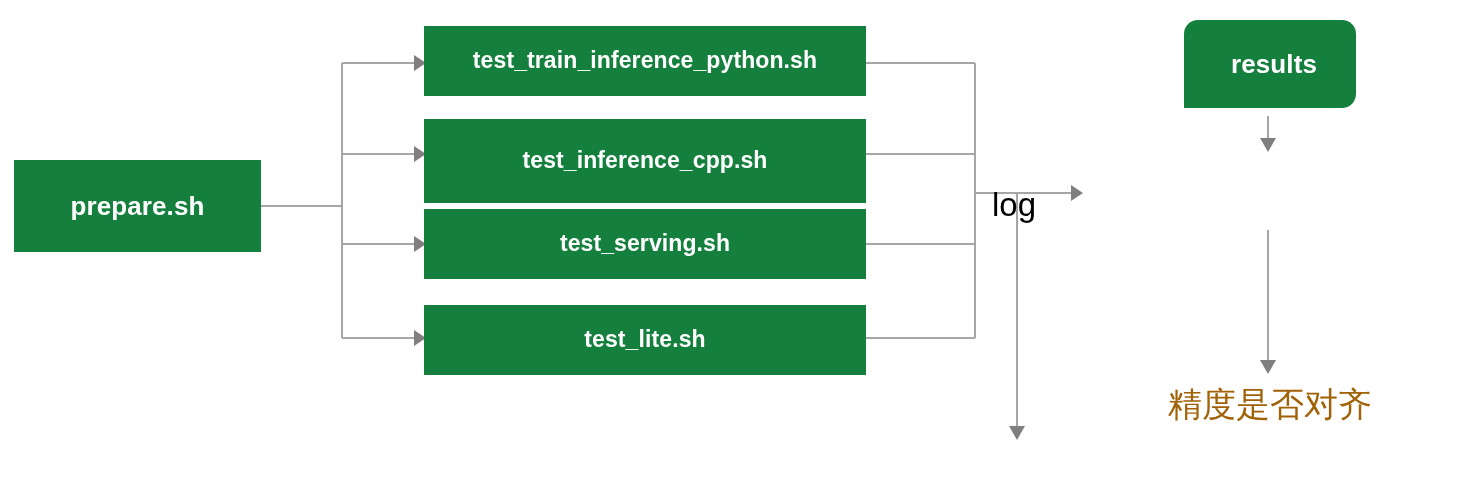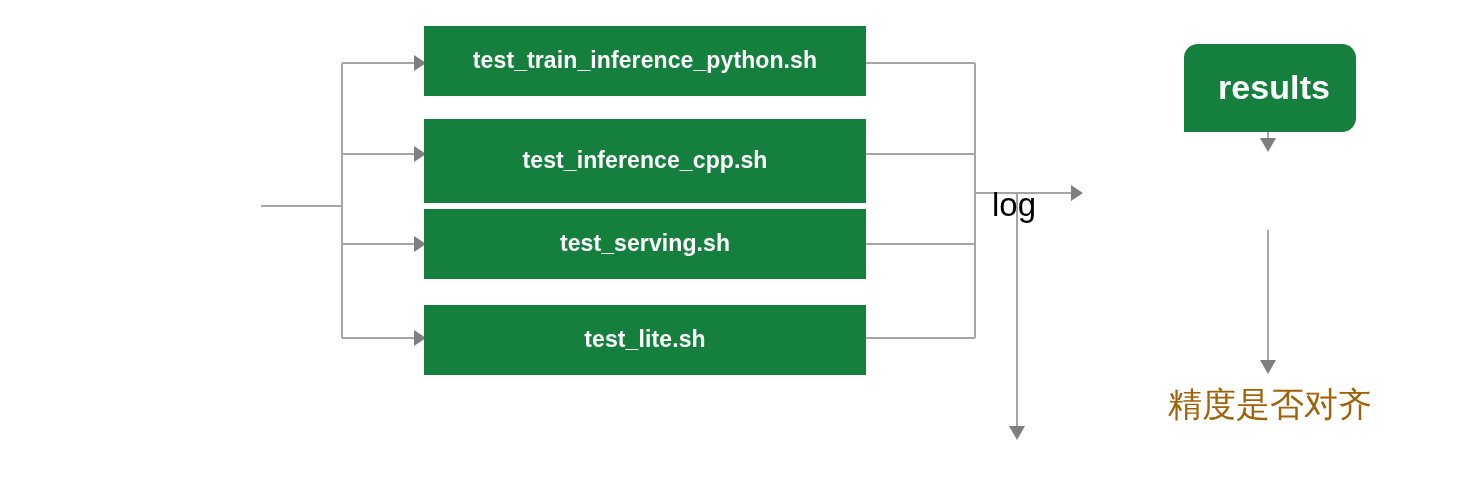--- a/index.html
+++ b/index.html
@@ -39,23 +39,23 @@
   .node-step {
     left: 424px;
     width: 442px;
     font-size: 23px;
   }
   .node-step-1 { top: 26px;  height: 70px; }
   .node-step-2 { top: 119px; height: 84px; }
   .node-step-3 { top: 209px; height: 70px; }
   .node-step-4 { top: 305px; height: 70px; }
   .node-results {
-    left: 1184px; top: 44px;
+    left: 1184px; top: 20px;
     width: 172px; height: 88px;
-    font-size: 34px;
+    font-size: 26px;
     border-radius: 14px 14px 14px 0;
     padding-left: 8px;
   }
   .node-compare {
     left: 1083px; top: 152px;
     width: 373px; height: 78px;
     font-size: 26px;
   }
   .edge-label {
     position: absolute;
@@ -126,20 +126,21 @@
     <line x1="1017" y1="193" x2="1017" y2="428"></line>
     <polygon class="head" points="1009,426 1025,426 1017,440"></polygon>
 
     <line x1="1268" y1="116" x2="1268" y2="140"></line>
     <polygon class="head" points="1260,138 1276,138 1268,152"></polygon>
 
     <line x1="1268" y1="230" x2="1268" y2="362"></line>
     <polygon class="head" points="1260,360 1276,360 1268,374"></polygon>
   </svg>
 
+  <div class="node node-prepare">prepare.sh</div>
 
   <div class="node node-step node-step-1">test_train_inference_python.sh</div>
 
   <div class="node node-step node-step-2">test_inference_cpp.sh</div>
 
   <div class="node node-step node-step-3">test_serving.sh</div>
 
   <div class="node node-step node-step-4">test_lite.sh</div>
 
   <div class="edge-label edge-label-log">log</div>

